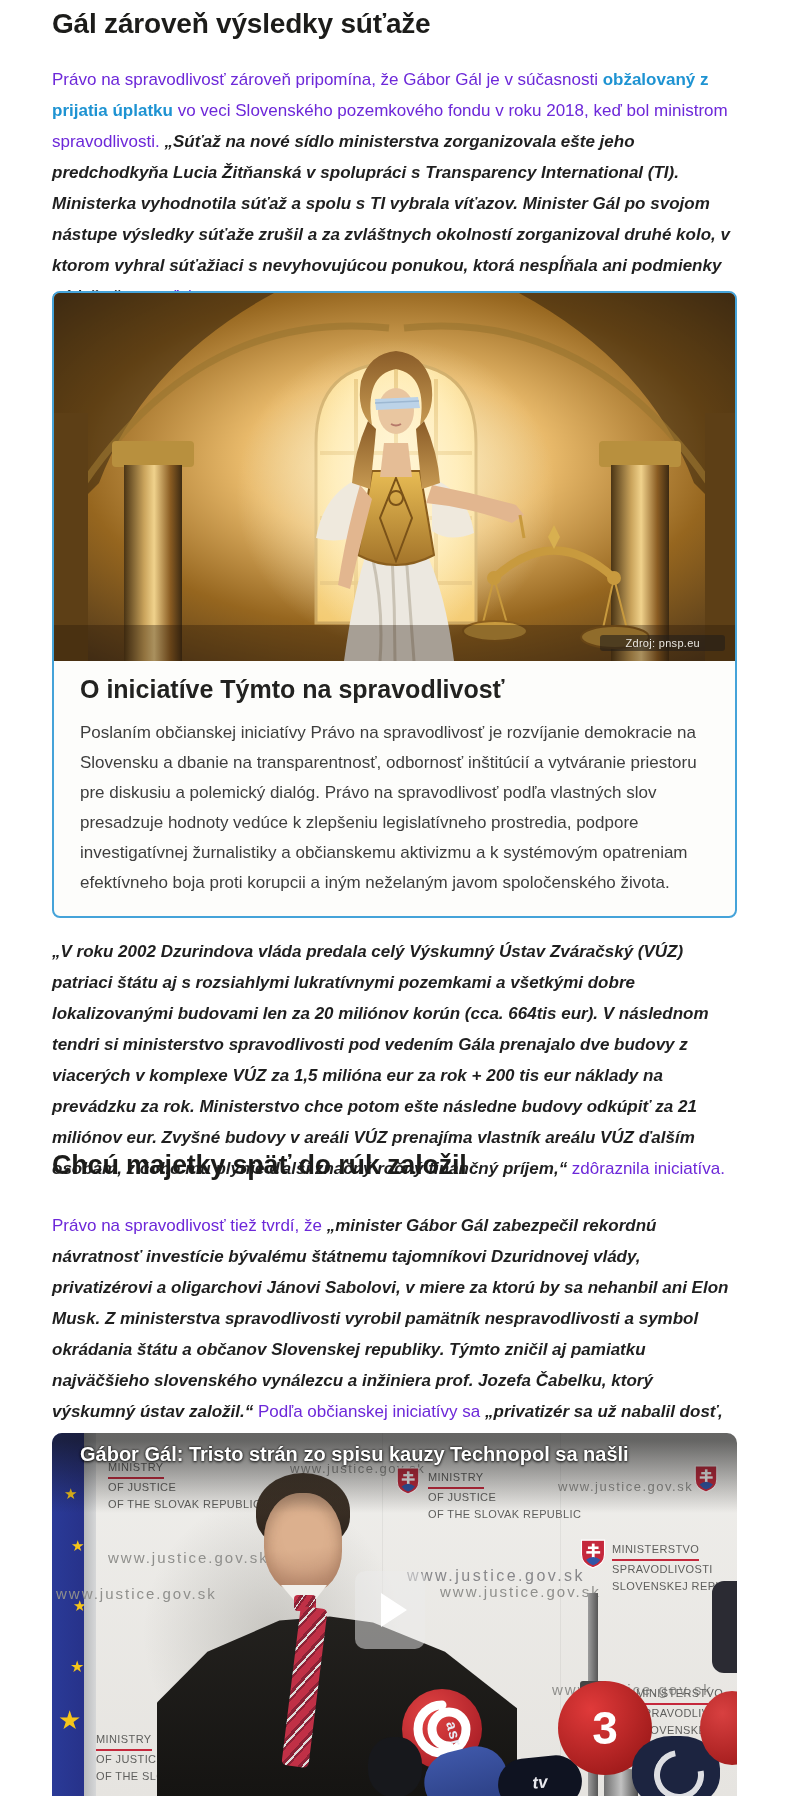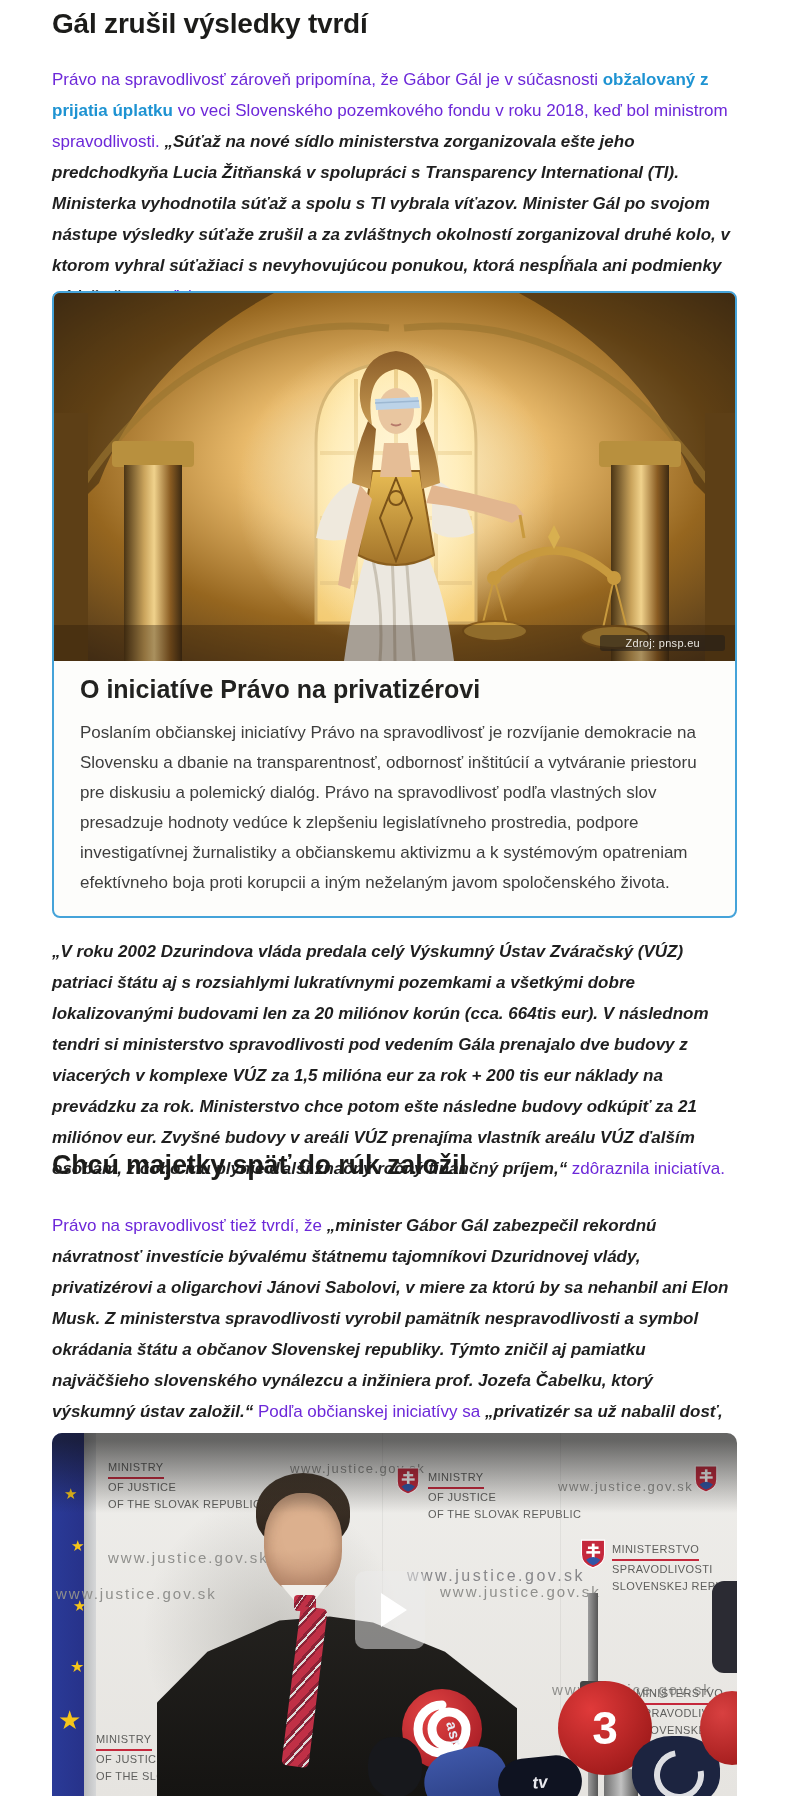--- a/index.html
+++ b/index.html
@@ -105,21 +105,21 @@
   .mic-navy{left:580px;top:303px;width:88px;height:72px;border-radius:45%;background:#1c2440;}
   .mic-navy::after{content:"";position:absolute;left:22px;top:14px;width:38px;height:38px;border-radius:50%;
     border:6px solid rgba(255,255,255,0.85);border-top-color:transparent;transform:rotate(35deg);}
   .mic-redright{left:648px;top:258px;width:64px;height:74px;border-radius:50%;
     background:radial-gradient(circle at 35% 30%,#d84040,#9a1616);}
   .mic-darkedge{left:660px;top:148px;width:40px;height:92px;border-radius:12px;background:#2b2b33;}
 </style>
 </head>
 <body>
 
-<h1 class="abs content article-h" style="top:8px;">Gál zrušil výsledky tvrdí</h1>
+<h1 class="abs content article-h" style="top:8px;">Gál zároveň výsledky súťaže</h1>
 
 <p class="abs content body-text" style="top:64px;"><span class="seg-regular">Právo na spravodlivosť zároveň pripomína, že Gábor Gál je v súčasnosti </span><span class="seg-link">obžalovaný z prijatia úplatku</span><span class="seg-regular"> vo veci Slovenského pozemkového fondu v roku 2018, keď bol ministrom spravodlivosti. </span><span class="seg-bolditalic">„Súťaž na nové sídlo ministerstva zorganizovala ešte jeho predchodkyňa Lucia Žitňanská v spolupráci s Transparency International (TI). Ministerka vyhodnotila súťaž a spolu s TI vybrala víťazov. Minister Gál po svojom nástupe výsledky súťaže zrušil a za zvláštnych okolností zorganizoval druhé kolo, v ktorom vyhral súťažiaci s nevyhovujúcou ponukou, ktorá nespĺňala ani podmienky súťaže,“</span><span class="seg-regular"> vysvetľuje.</span></p>
 
 <div class="abs content info-card">
   <div class="card-image">
     <svg width="685" height="368" viewBox="0 0 685 368" preserveAspectRatio="none">
       <defs>
         <radialGradient id="bgGlow" cx="50%" cy="45%" r="75%">
           <stop offset="0%" stop-color="#f9e6b4"></stop>
             <stop offset="30%" stop-color="#e8b96a"></stop>
@@ -193,21 +193,21 @@
         <circle cx="560" cy="285" r="7" stroke="none"></circle>
         <path d="M440 285 L428 334 M440 285 L454 334 M560 285 L548 340 M560 285 L574 340" stroke-width="2" fill="none"></path>
         <ellipse cx="441" cy="338" rx="32" ry="10" stroke="#8a5e1e" stroke-width="2"></ellipse>
         <ellipse cx="561" cy="344" rx="34" ry="11" stroke="#8a5e1e" stroke-width="2"></ellipse>
       </g>
       <rect x="0" y="332" width="685" height="36" fill="rgba(40,24,8,0.35)"></rect>
     </svg>
     <span class="img-credit">Zdroj: pnsp.eu</span>
   </div>
   <div class="card-body">
-    <h3>O iniciatíve Právo na privatizérovi</h3>
+    <h3>O iniciatíve Týmto na spravodlivosť</h3>
     <p>Poslaním občianskej iniciatívy Právo na spravodlivosť je rozvíjanie demokracie na Slovensku a dbanie na transparentnosť, odbornosť inštitúcií a vytváranie priestoru pre diskusiu a polemický dialóg. Právo na spravodlivosť podľa vlastných slov presadzuje hodnoty vedúce k zlepšeniu legislatívneho prostredia, podpore investigatívnej žurnalistiky a občianskemu aktivizmu a k systémovým opatreniam efektívneho boja proti korupcii a iným neželaným javom spoločenského života.</p>
   </div>
 </div>
 
 <p class="abs content body-text" style="top:936px;"><span class="seg-bolditalic">„V roku 2002 Dzurindova vláda predala celý Výskumný Ústav Zváračský (VÚZ) patriaci štátu aj s rozsiahlymi lukratívnymi pozemkami a všetkými dobre lokalizovanými budovami len za 20 miliónov korún (cca. 664tis eur). V následnom tendri si ministerstvo spravodlivosti pod vedením Gála prenajalo dve budovy z viacerých v komplexe VÚZ za 1,5 milióna eur za rok + 200 tis eur náklady na prevádzku za rok. Ministerstvo chce potom ešte následne budovy odkúpiť za 21 miliónov eur. Zvyšné budovy v areáli VÚZ prenajíma vlastník areálu VÚZ ďalším osobám, z čoho mu plynie ďalší značný ročný finančný príjem,“</span><span class="seg-regular"> zdôraznila iniciatíva.</span></p>
 
 <h2 class="abs content article-h" style="top:1150px;">Chcú majetky späť do rúk založil</h2>
 
 <p class="abs content body-text" style="top:1210px;"><span class="seg-regular">Právo na spravodlivosť tiež tvrdí, že </span><span class="seg-bolditalic">„minister Gábor Gál zabezpečil rekordnú návratnosť investície bývalému štátnemu tajomníkovi Dzuridnovej vlády, privatizérovi a oligarchovi Jánovi Sabolovi, v miere za ktorú by sa nehanbil ani Elon Musk. Z ministerstva spravodlivosti vyrobil pamätník nespravodlivosti a symbol okrádania štátu a občanov Slovenskej republiky.  Týmto zničil aj pamiatku najväčšieho slovenského vynálezcu a inžiniera prof. Jozefa Čabelku, ktorý výskumný ústav založil.“</span><span class="seg-regular"> Podľa občianskej iniciatívy sa </span><span class="seg-bolditalic">„privatizér sa už nabalil dosť, nebol to jeho jediný kšeft“</span><span class="seg-regular">.</span></p>
 
@@ -313,13 +313,14 @@
   <div class="mic mic-ta3">3</div>
   <div class="mic mic-navy"></div>
   <div class="mic mic-redright"></div>
   <div class="mic mic-darkedge"></div>
 
   <div class="layer play">
     <span></span>
   </div>
 
   <div class="layer vt-overlay"></div>
+  <div class="layer vt-title">Gábor Gál: Tristo strán zo spisu kauzy Technopol sa našli</div>
 </div>
 
 </body></html>

